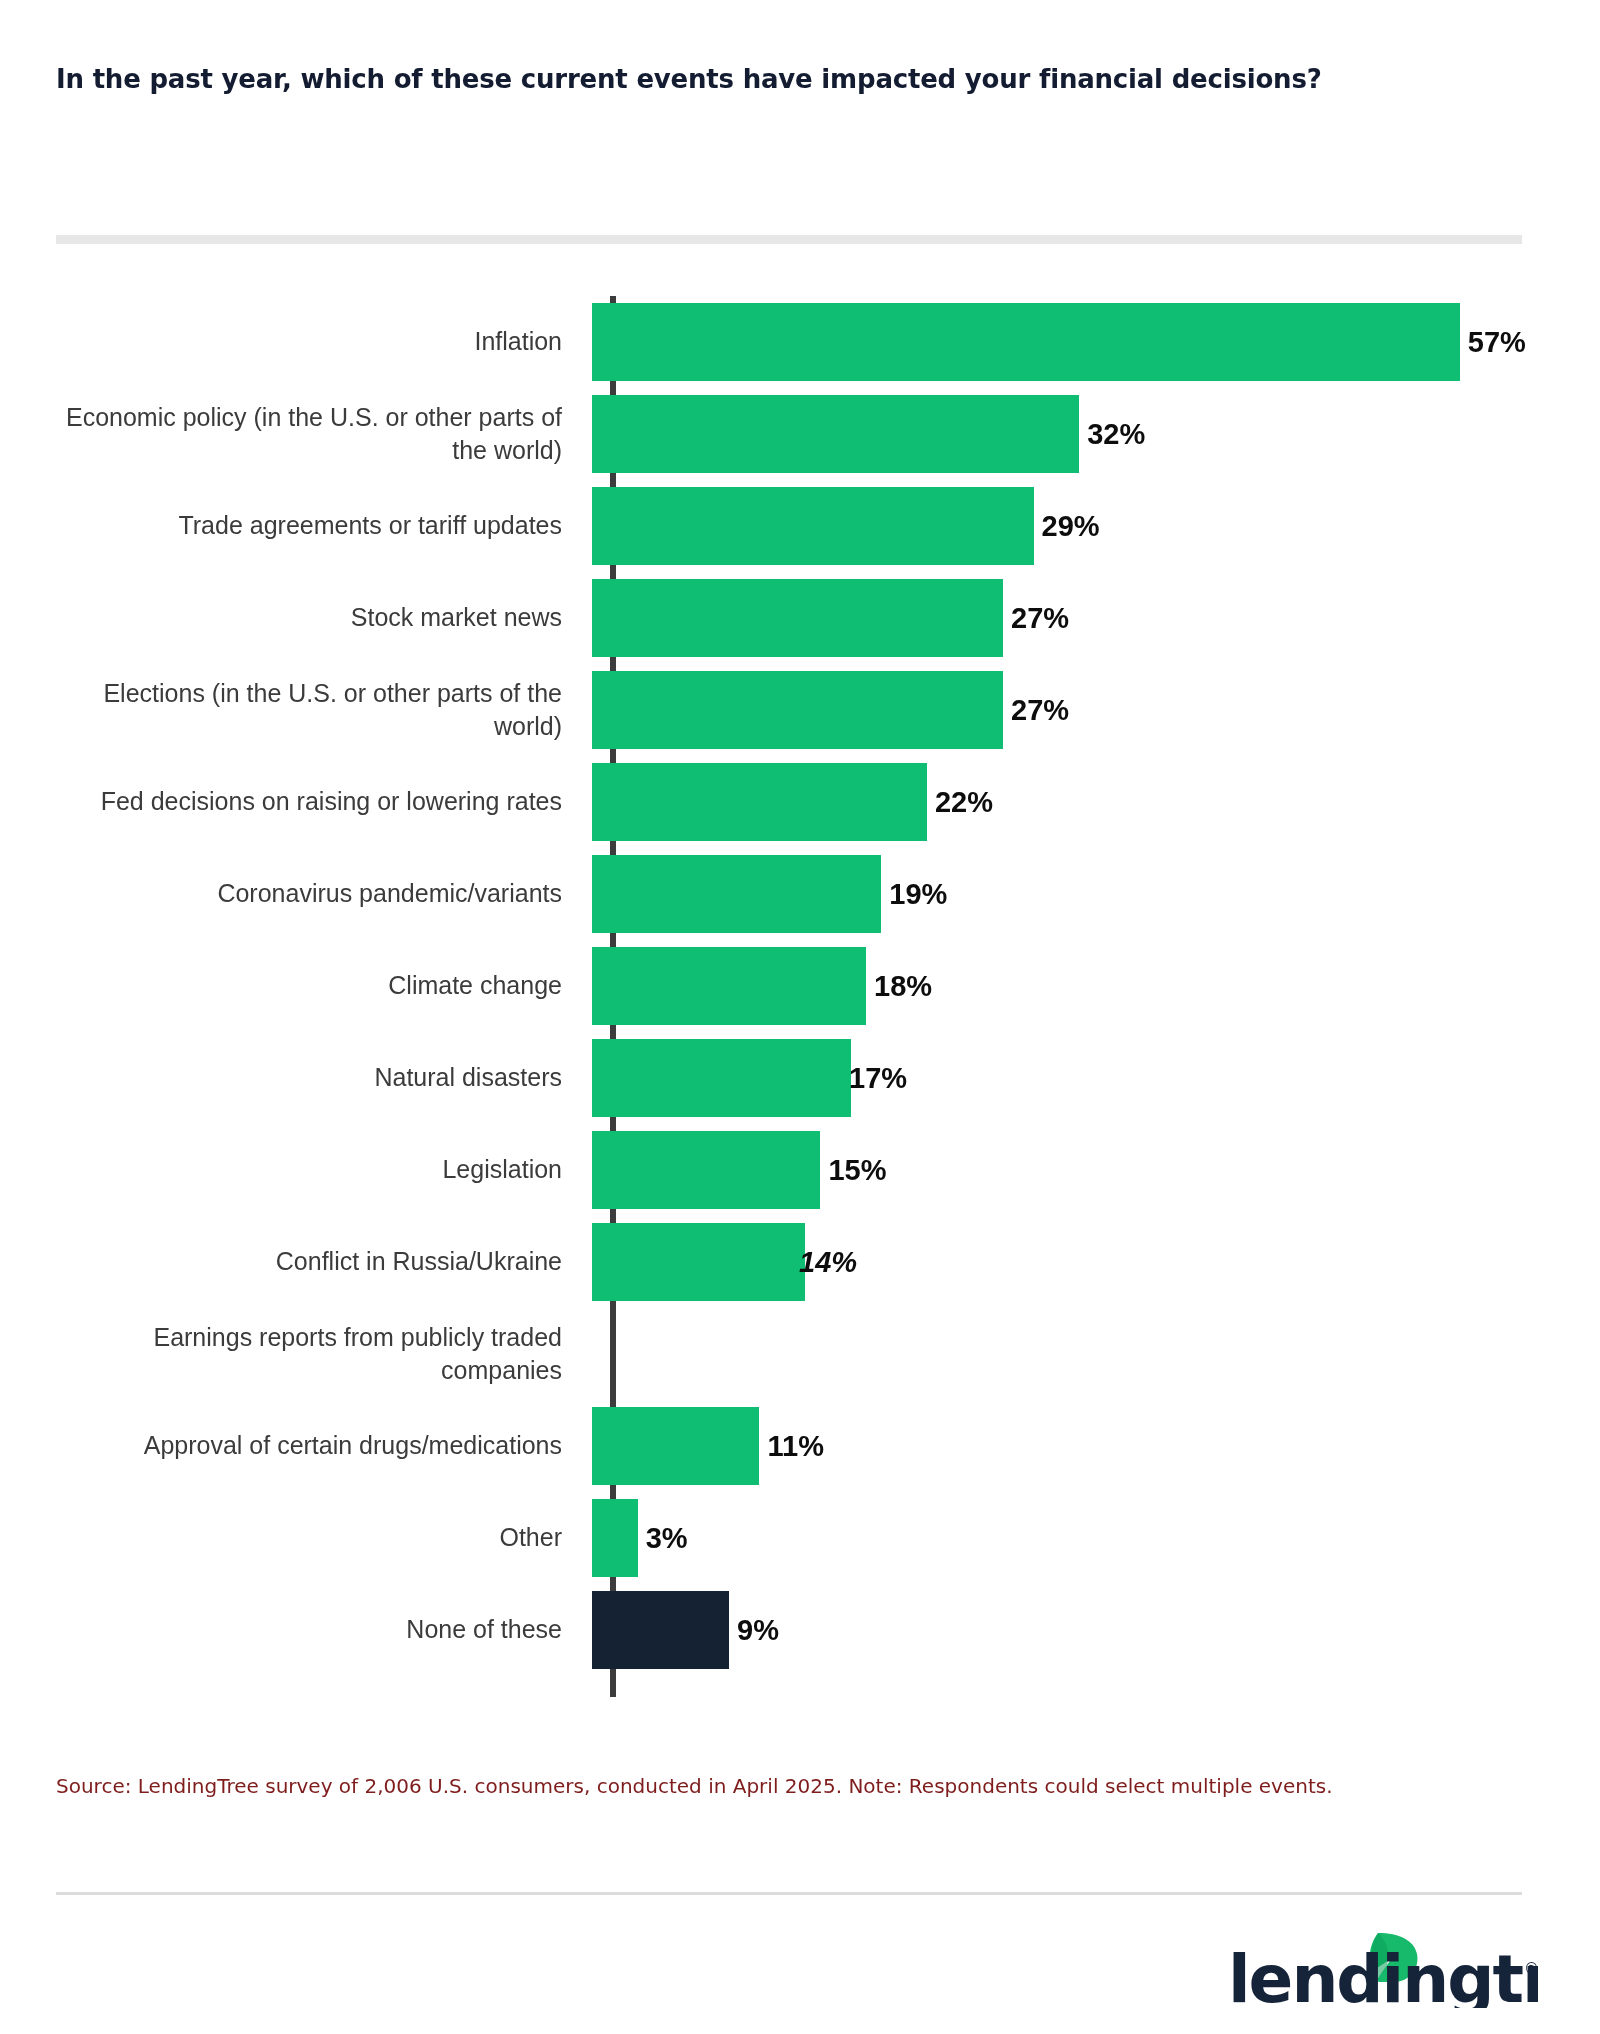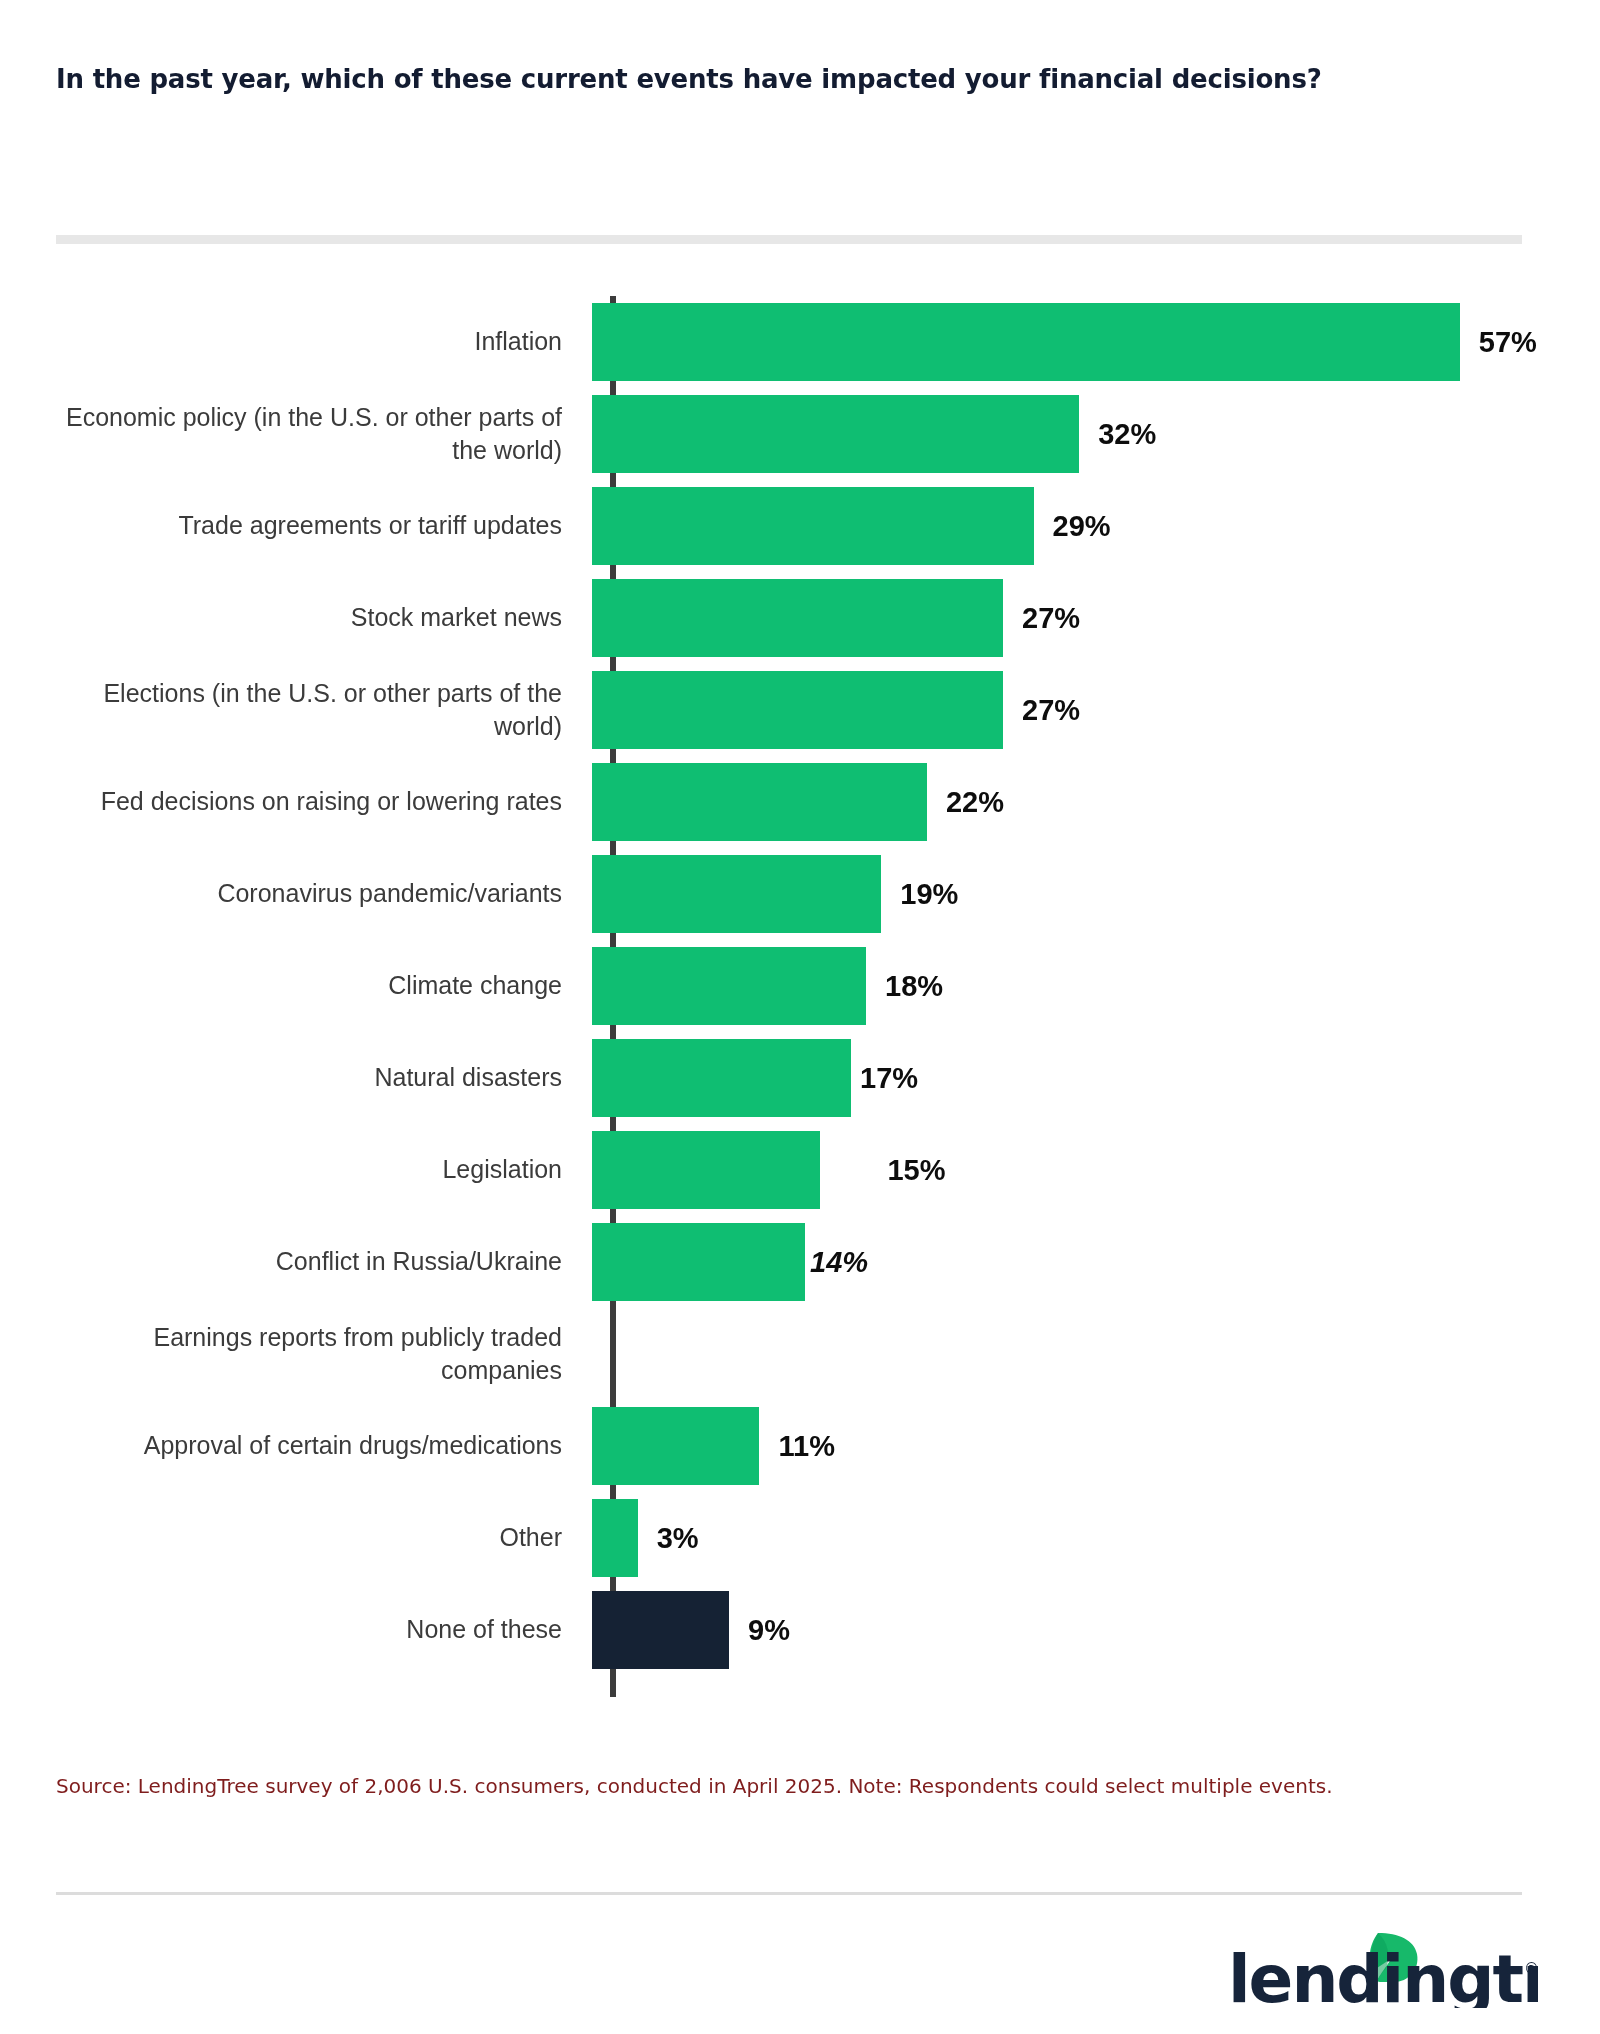--- a/index.html
+++ b/index.html
@@ -112,21 +112,21 @@
   }
   .bar-value {
     position: absolute;
     top: 50%;
     transform: translateY(-50%);
     font-size: 29px;
     font-weight: 700;
     color: #0d0d0d;
     white-space: nowrap;
     font-family: "Liberation Sans", sans-serif;
-    padding-left: 19px;
+    padding-left: 8px;
   }
 
   
   .source-note {
     position: absolute;
     left: 56px;
     top: 1772px;
     width: 1420px;
     font-family: "DejaVu Sans", sans-serif;
     font-size: 20px;
@@ -225,21 +225,21 @@
             <div class="row-label">Natural disasters</div>
             <div class="bar-area">
               <div class="bar" style="width: 258.839px; background: rgb(15, 190, 114);"></div>
               <div class="bar-value" style="left: 249px;">17%</div>
             </div>
           </div>
           <div class="row">
             <div class="row-label">Legislation</div>
             <div class="bar-area">
               <div class="bar" style="width: 228.387px; background: rgb(15, 190, 114);"></div>
-              <div class="bar-value" style="left: 228.387px; margin-left: 48px;">15%</div>
+              <div class="bar-value" style="left: 228.387px;">15%</div>
             </div>
           </div>
           <div class="row">
             <div class="row-label">Conflict in Russia/Ukraine</div>
             <div class="bar-area">
               <div class="bar" style="width: 213.161px; background: rgb(15, 190, 114);"></div>
               <div class="bar-value" style="left: 199px; font-style: italic;">14%</div>
             </div>
           </div>
           <div class="row">

